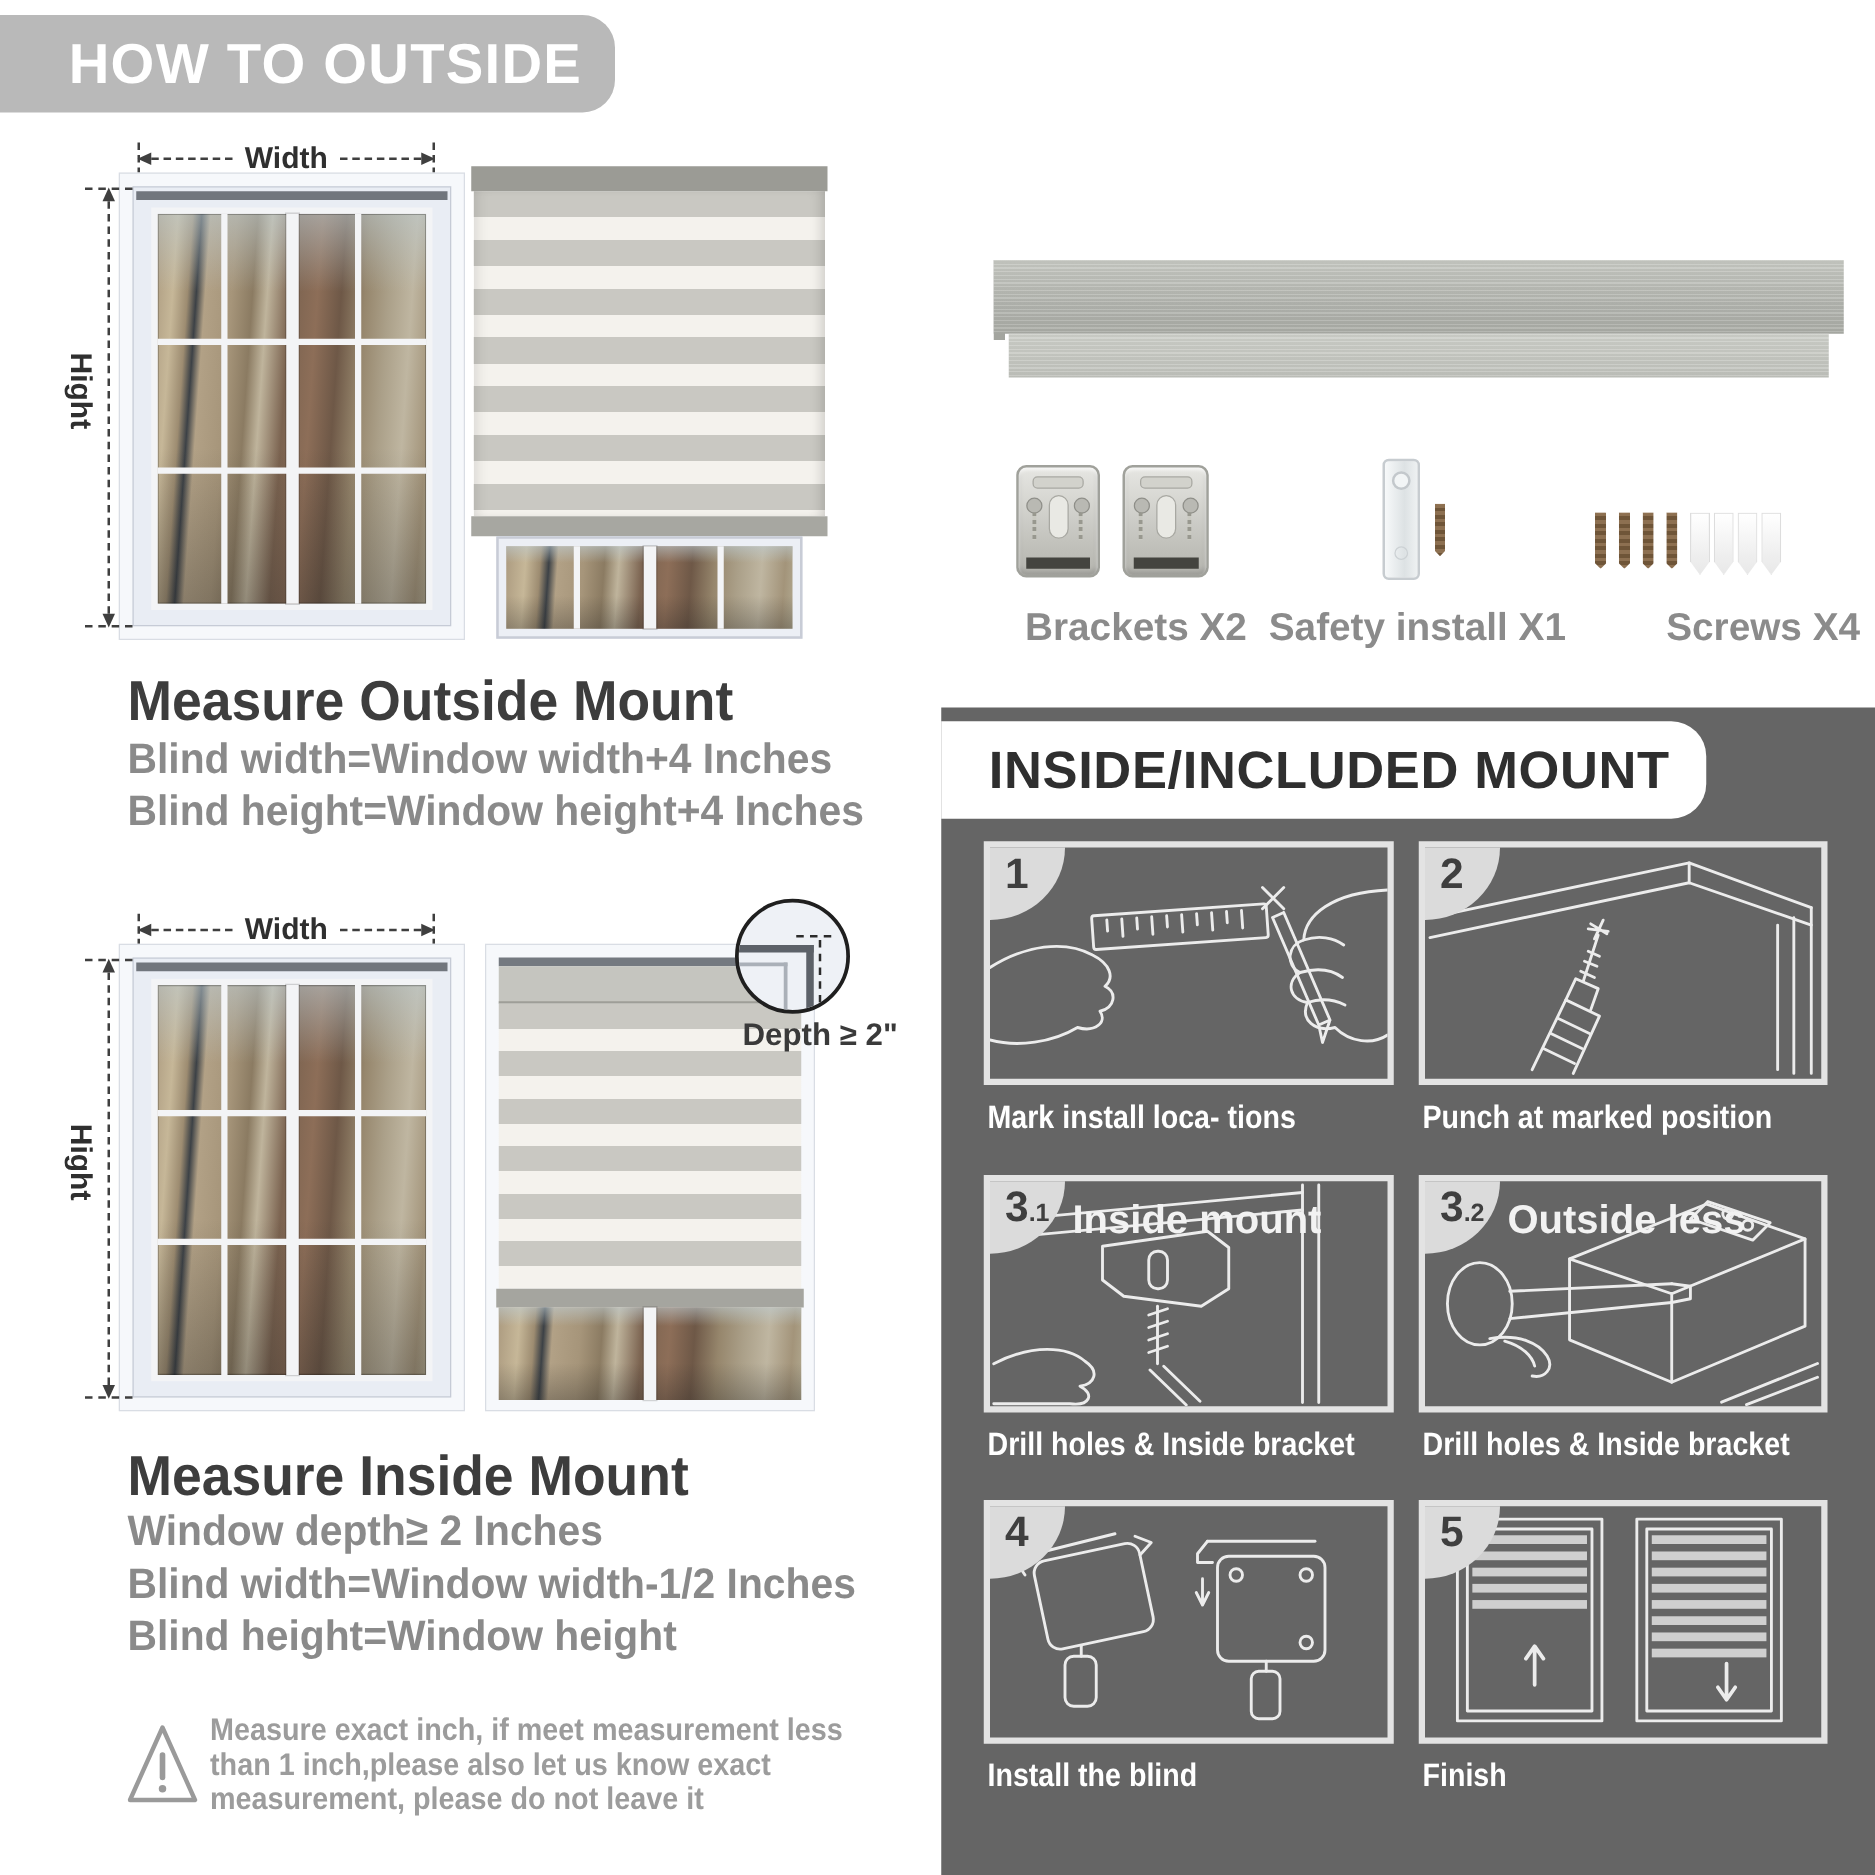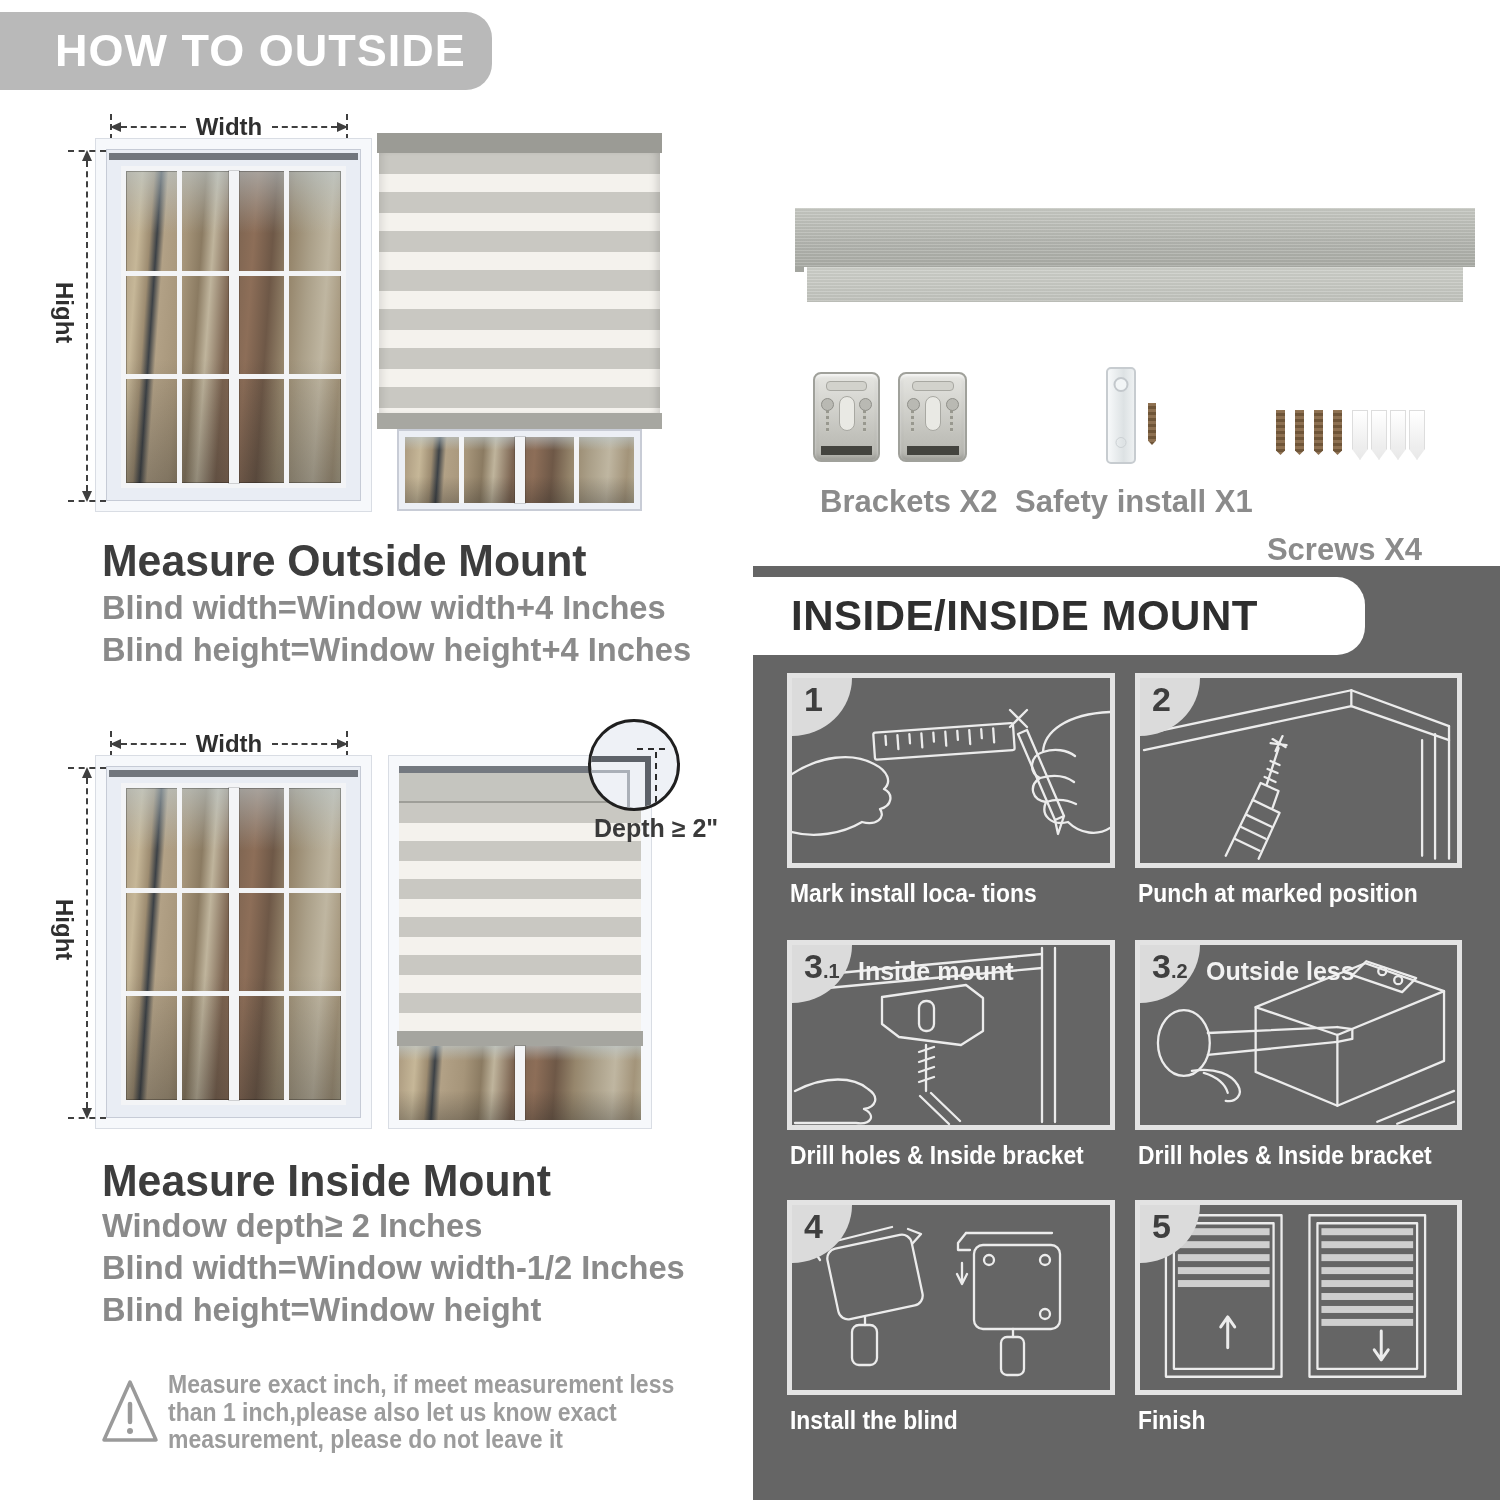--- a/index.html
+++ b/index.html
@@ -29,21 +29,21 @@
   .warn-line{font-size:25px;font-weight:700;color:#9c9c9c;line-height:27.5px;
              transform:scaleX(.92);transform-origin:0 0;}
   .dim-label{font-size:24px;font-weight:700;color:var(--dimension-text,#2f2f2f);margin:0 10px;}
   .vlabel{writing-mode:vertical-rl;font-size:24px;font-weight:700;color:var(--dimension-text,#2f2f2f);}
   .depth-label{font-size:25px;font-weight:700;color:#3a3a3a;}
   .product-title{left:753px;top:146px;width:747px;text-align:center;font-size:36px;
                  font-weight:700;color:#7a7a7a;}
   .item-label{font-size:31px;font-weight:700;color:#8b8b8b;text-align:center;}
   .caption{color:var(--caption-text,#ffffff);font-size:26px;font-weight:700;white-space:nowrap;
            transform:scaleX(.88);transform-origin:0 50%;}
-  .step-title{position:absolute;left:66px;top:12px;font-size:25px;font-weight:700;color:#f2f2f2;}
+  .step-title{position:absolute;left:66px;top:12px;font-size:32px;font-weight:700;color:#f2f2f2;}
 
   
   .harrow{display:flex;align-items:center;height:22px;}
   .dsh{flex:1;border-top:2px dashed #3f3f3f;height:0;}
   .ah{width:0;height:0;border-top:5.5px solid transparent;border-bottom:5.5px solid transparent;flex:none;}
   .ah.l{border-right:11px solid #3f3f3f;}
   .ah.r{border-left:11px solid #3f3f3f;}
   .tickv{position:absolute;top:-2px;height:36px;width:0;border-left:2px dashed #3f3f3f;}
   .varrow{display:flex;flex-direction:column;align-items:center;width:22px;}
   .dshv{flex:1;border-left:2px dashed #3f3f3f;width:0;}
@@ -289,24 +289,24 @@
   <div class="abs screwv" style="left:1295px;top:410px;width:9px;height:45px;"></div>
   <div class="abs screwv" style="left:1314px;top:410px;width:9px;height:45px;"></div>
   <div class="abs screwv" style="left:1333px;top:410px;width:9px;height:45px;"></div>
   <div class="abs anchor" style="left:1352px;top:410px;width:14px;height:48px;"></div>
   <div class="abs anchor" style="left:1371px;top:410px;width:14px;height:48px;"></div>
   <div class="abs anchor" style="left:1390px;top:410px;width:14px;height:48px;"></div>
   <div class="abs anchor" style="left:1409px;top:410px;width:14px;height:48px;"></div>
 
   <div class="abs item-label nw" style="left:805px;top:484px;width:175px;margin-left:15px;">Brackets X2</div>
   <div class="abs item-label nw" style="left:1015px;top:484px;width:220px;">Safety install X1</div>
-  <div class="abs item-label nw" style="left:1262px;top:484px;width:165px;margin-top:48px;">Screws X4</div>
+  <div class="abs item-label nw" style="left:1328px;top:484px;width:165px;">Screws X4</div>
 
   <div class="abs sec-dark">
-    <div class="abs hdr-mount nw">INSIDE/INSIDE MOUNT</div>
+    <div class="abs hdr-mount nw">INSIDE/INCLUDED MOUNT</div>
   </div>
 
   <div class="panel" style="left:787px;top:673px;width:328px;height:195px;">
     <svg class="art" viewBox="0 0 318 185">
       <path d="M0,96 C28,78 60,74 82,86 C96,93 100,104 92,111 C102,116 100,128 88,131 C94,140 84,148 70,144 C50,156 22,160 0,154"></path>
       <g transform="rotate(-4 150 64)">
         <rect x="82" y="50" width="140" height="27" rx="2"></rect>
         <path d="M94,54 v9 M106,54 v14 M118,54 v9 M130,54 v14 M142,54 v9 M154,54 v14 M166,54 v9 M178,54 v14 M190,54 v9 M202,54 v14"></path>
       </g>
       <path d="M218,32 l17,17 M235,32 l-17,17"></path>

